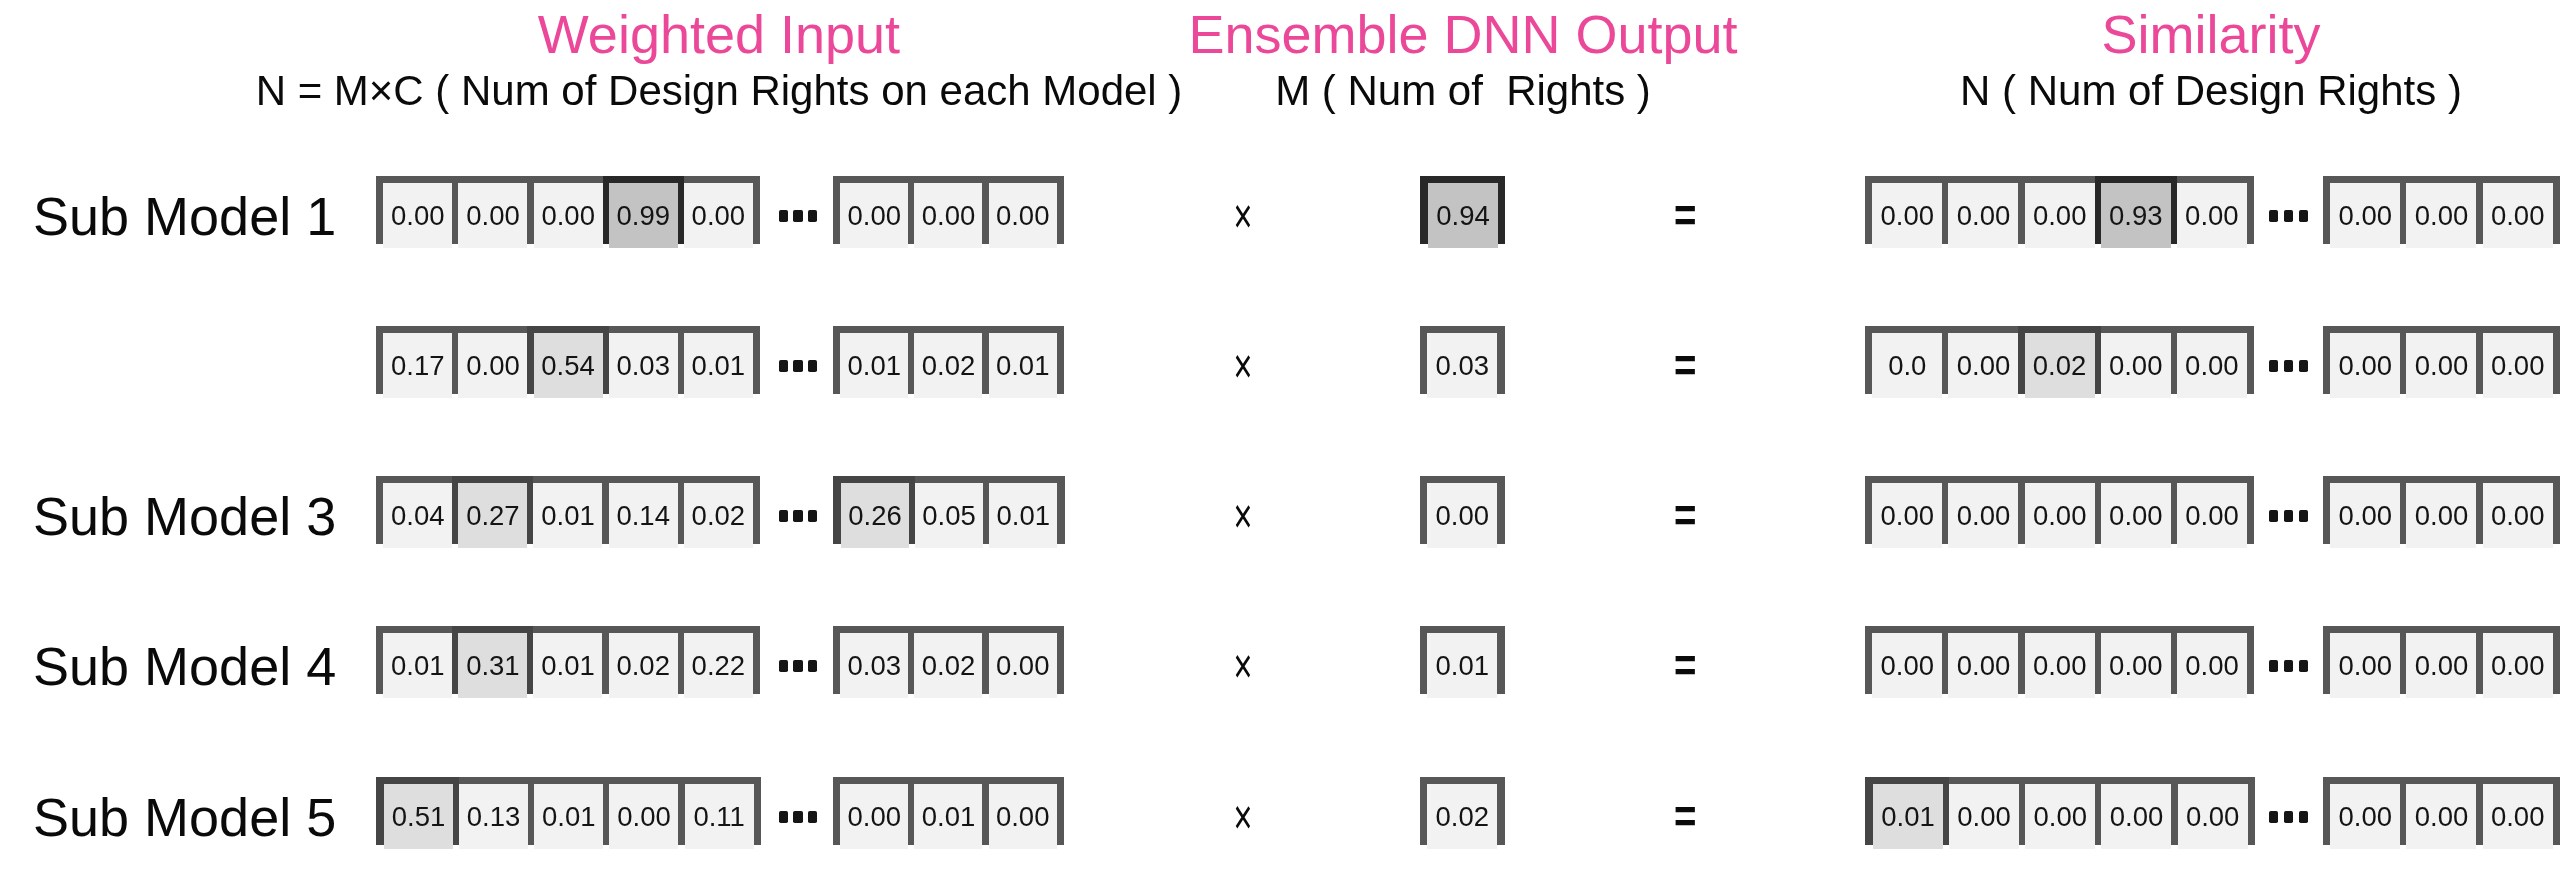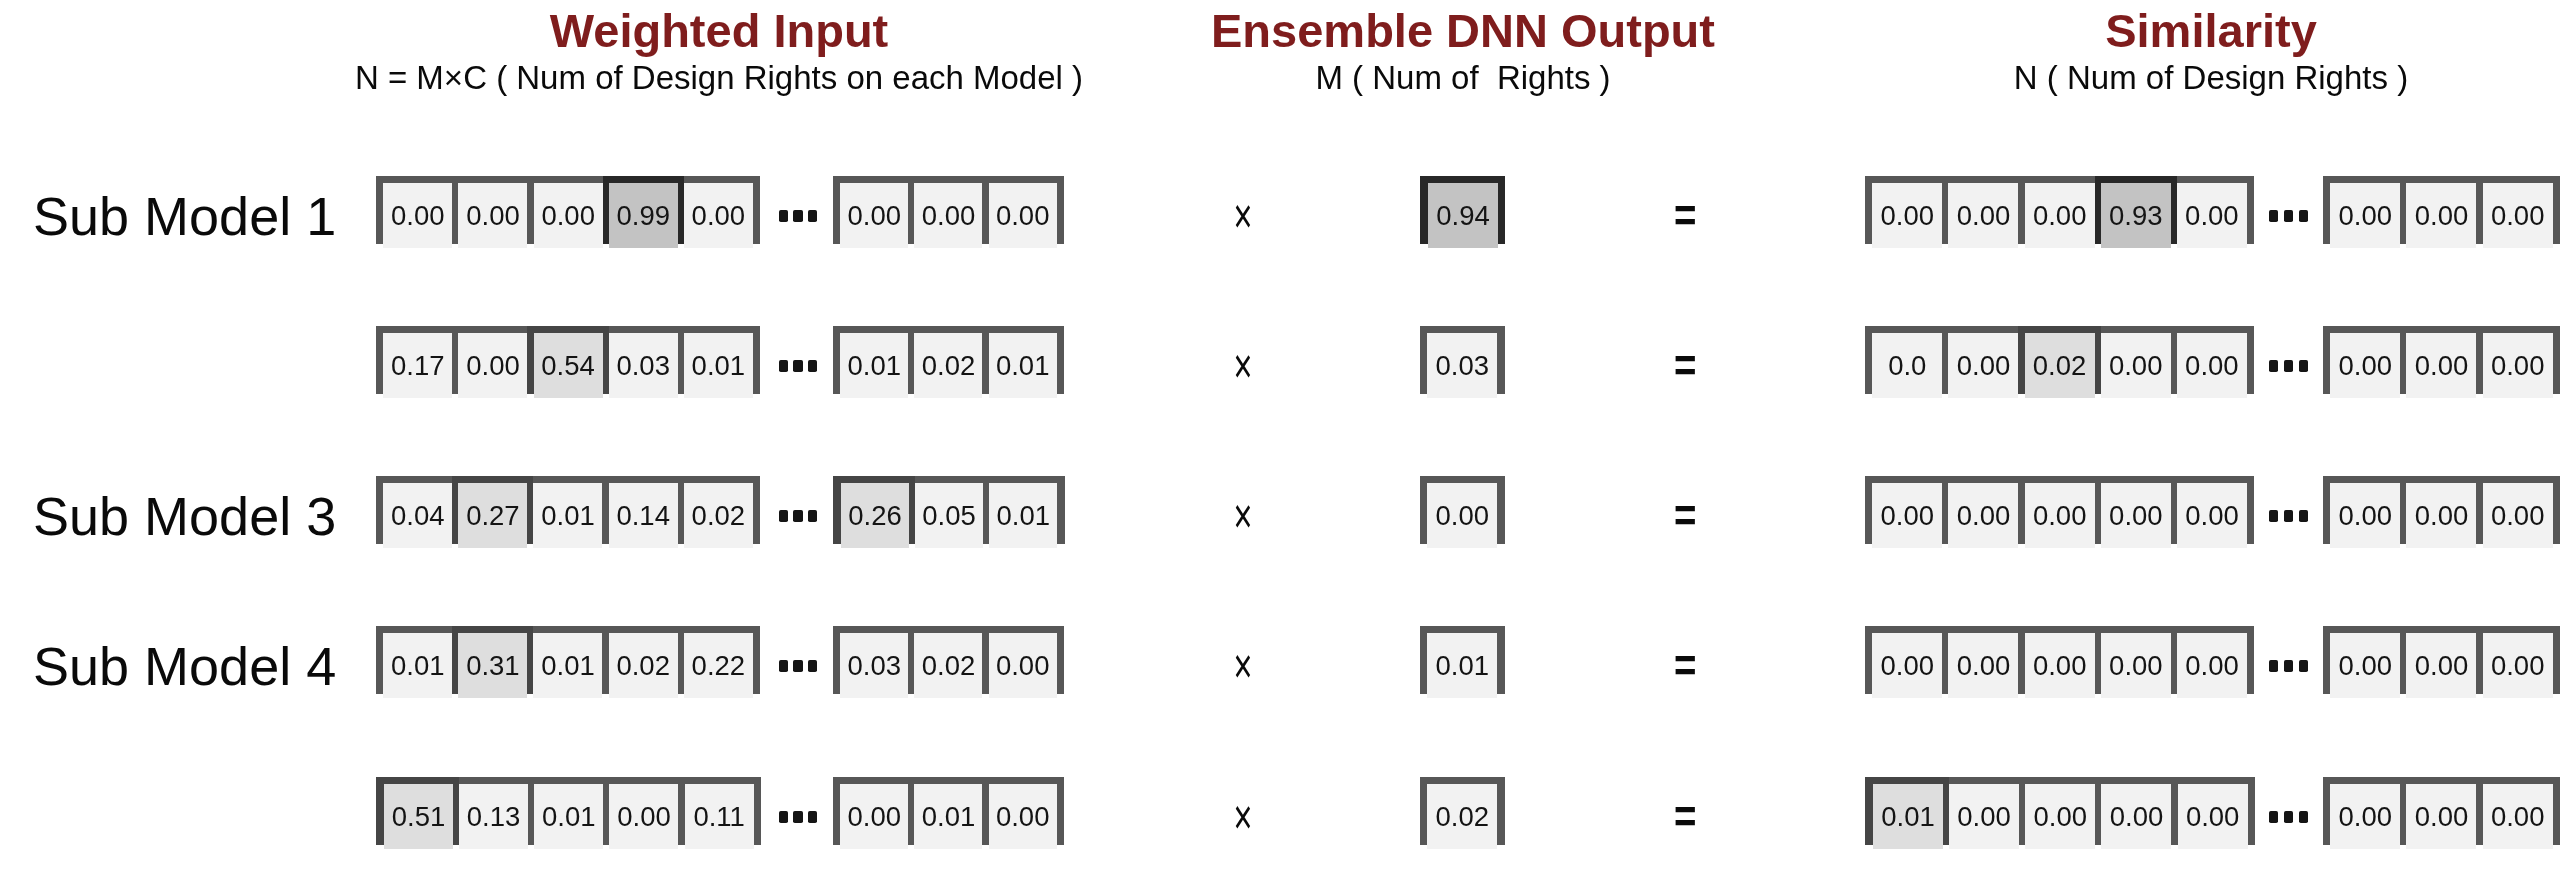--- a/index.html
+++ b/index.html
@@ -6,22 +6,22 @@
   .canvas{
     position:relative;width:2576px;height:889px;background:#ffffff;
     font-family:"Liberation Sans",sans-serif;color:var(--text,#111);
     overflow:hidden;
   }
   
   .header{position:absolute;top:6.1px;transform:translateX(-50%);text-align:center;}
   .header.h1{left:719px}
   .header.h2{left:1463px}
   .header.h3{left:2211px}
-  .title{font-size:47px;line-height:1.05;white-space:nowrap;color:#7f1d1d;font-weight:bold;}
-  .subtitle{font-size:33px;line-height:1.1;margin-top:4.9px;white-space:pre;color:#0a0a0a;}
+  .title{font-size:54px;line-height:1.05;white-space:nowrap;color:#ec4899;}
+  .subtitle{font-size:42px;line-height:1.1;margin-top:4.9px;white-space:pre;color:#0a0a0a;}
   
   .row{position:absolute;left:0;width:100%;height:80px;}
   .row-label{
     position:absolute;left:33px;top:0;height:80px;display:flex;align-items:center;
     font-size:54px;white-space:nowrap;color:#0a0a0a;
   }
   .group{position:absolute;top:0;height:68px;display:flex;box-sizing:border-box;}
   .g-wh{left:376px}
   .g-wt{left:833px}
   .g-out{left:1420px}
@@ -390,20 +390,21 @@
         <div class="cw">
           <div class="cell">0.00</div>
         </div>
         <div class="cw">
           <div class="cell">0.00</div>
         </div>
       </div>
   </div>
 
   <div class="row" style="top: 777px;">
+    <div class="row-label">Sub Model 5</div>
     <div class="group g-wh">
         <div class="cw m">
           <div class="cell">0.51</div>
         </div>
         <div class="cw">
           <div class="cell">0.13</div>
         </div>
         <div class="cw">
           <div class="cell">0.01</div>
         </div>

